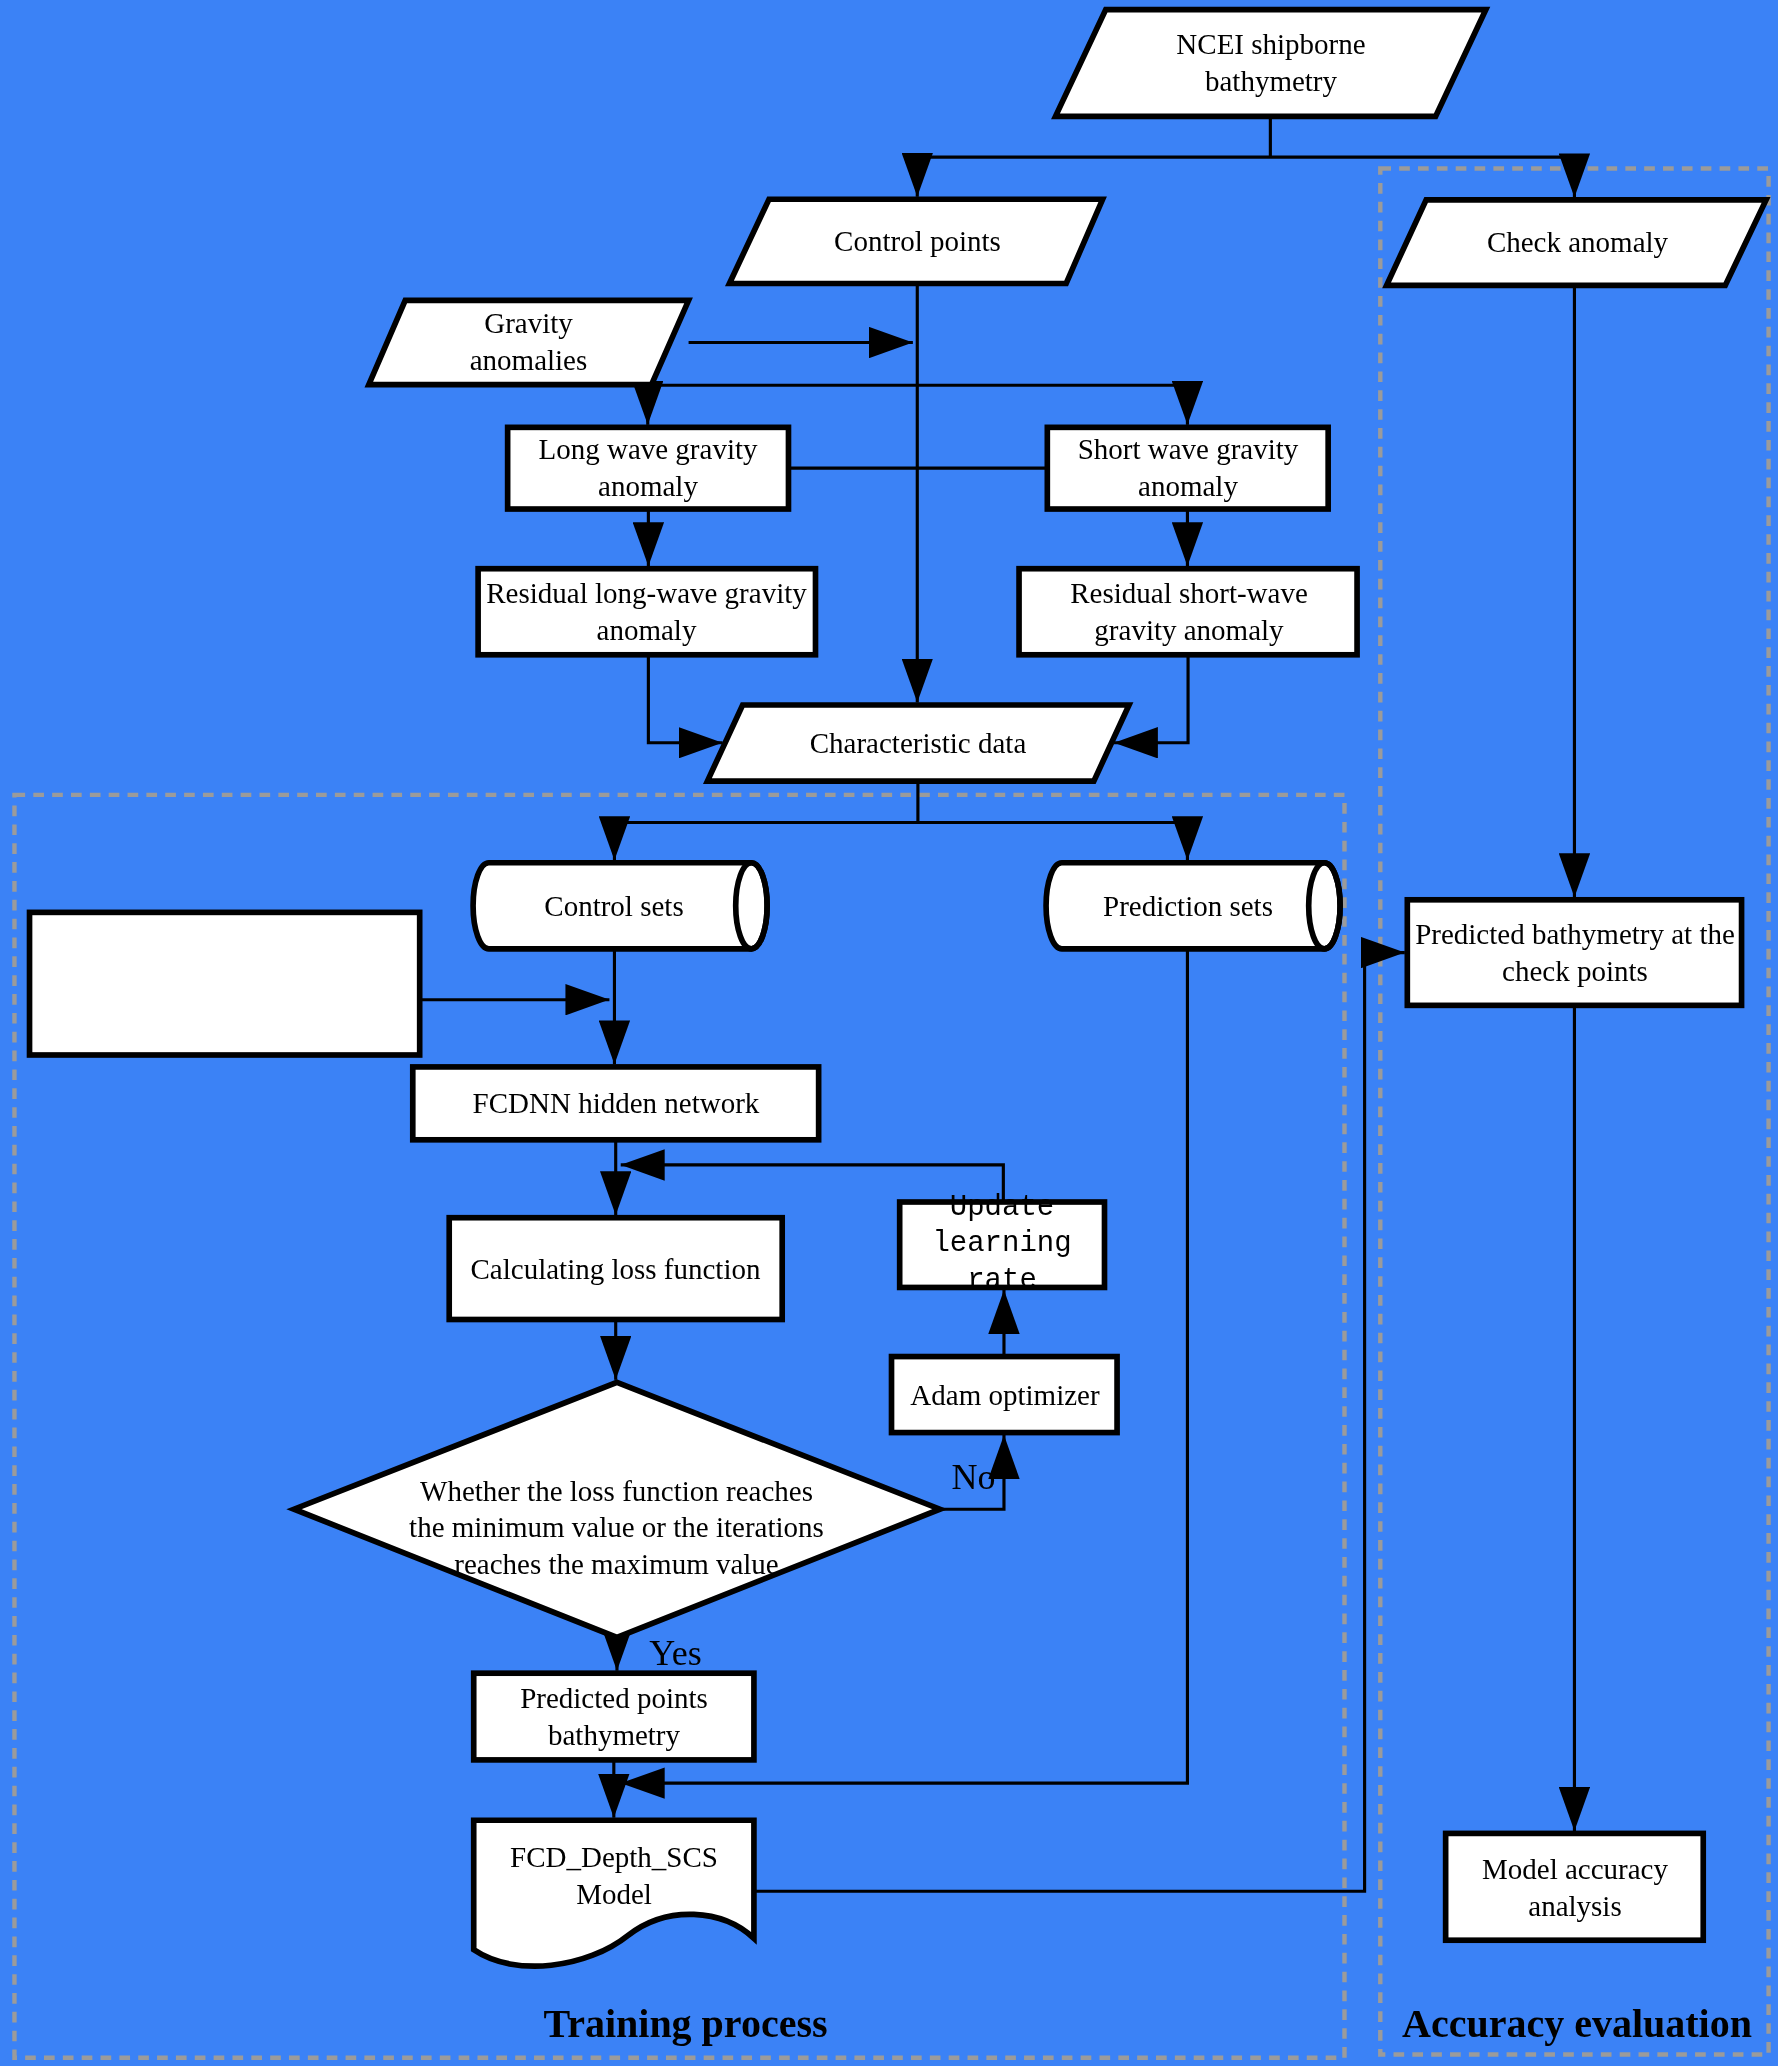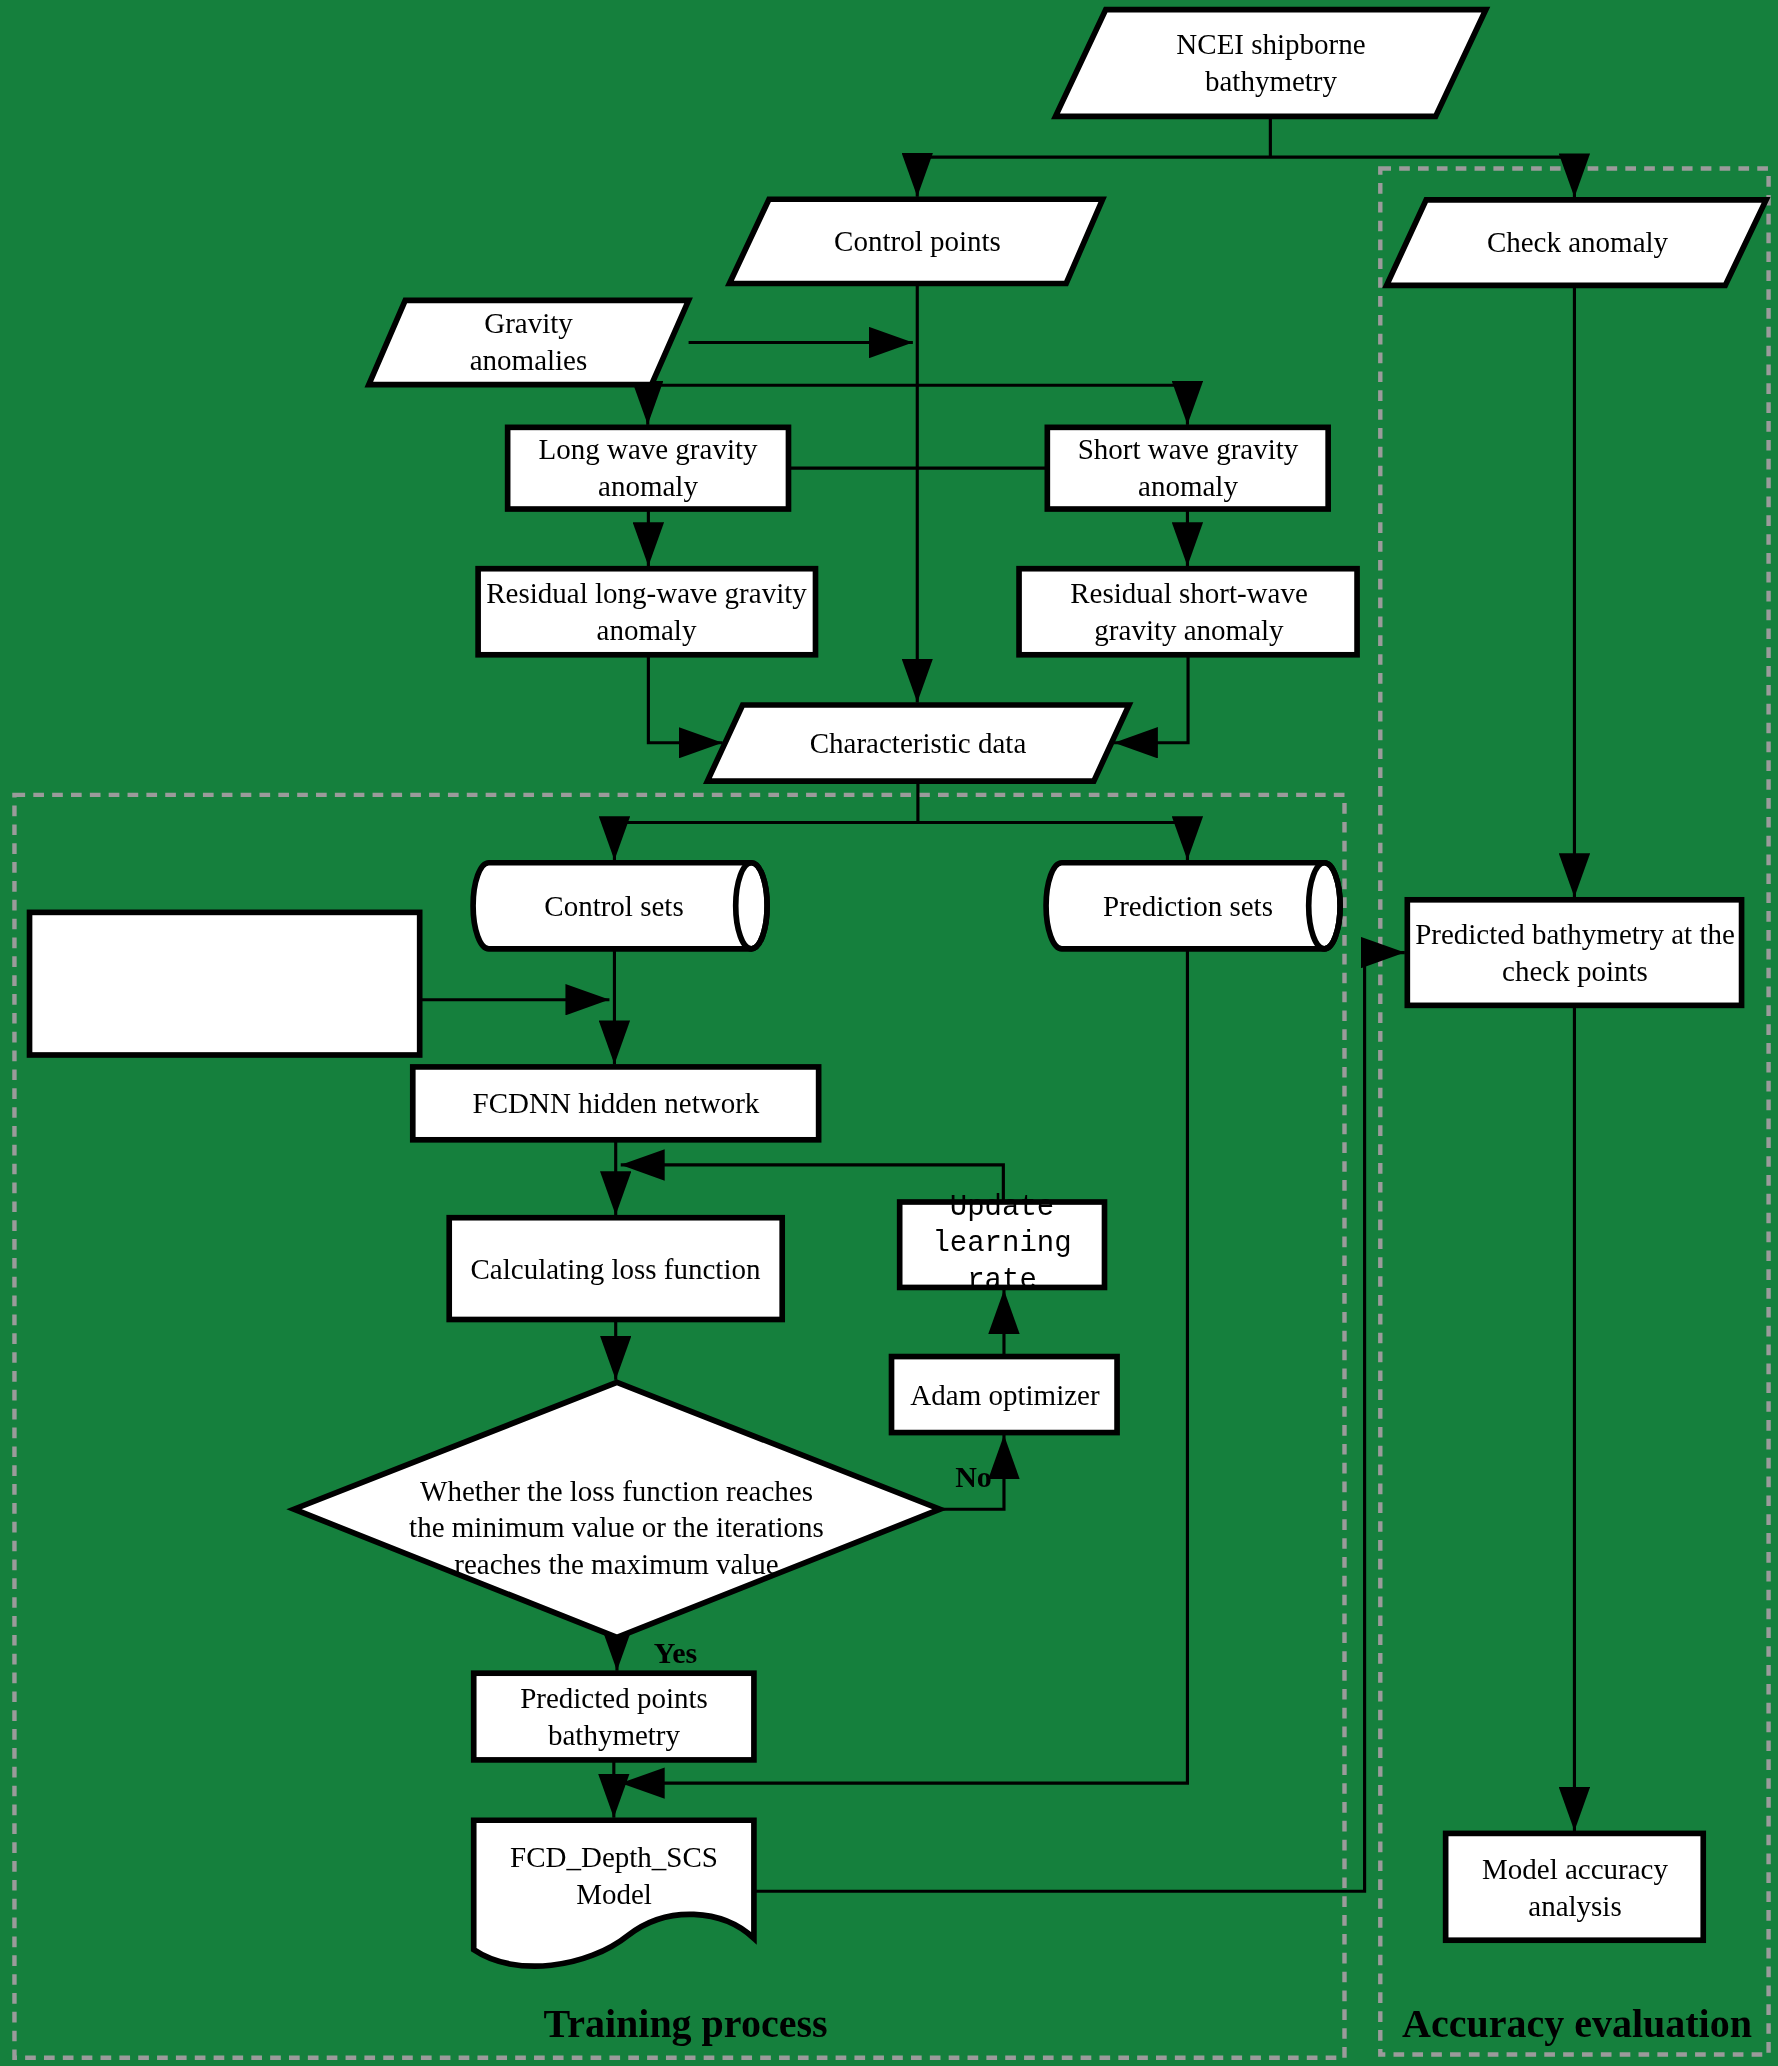--- a/index.html
+++ b/index.html
@@ -1,45 +1,44 @@
 <!DOCTYPE html>
 <html style="font-size:10px"><head>
 <meta charset="utf-8">
 <style>
   html, body { margin: 0; padding: 0; background: #ffffff; }
   .canvas {
     position: relative;
     width: 1778px;
     height: 2066px;
-    background: #15803d;
+    background: #3b82f6;
     font-family: "Liberation Serif", "DejaVu Serif", serif;
     color: #000000;
   }
   svg.diagram {
     position: absolute;
     left: 0; top: 0;
     width: 1778px; height: 2066px;
   }
   .lbl {
     position: absolute;
     display: flex;
     align-items: center;
     justify-content: center;
     text-align: center;
     font-size: 29px;
     line-height: 1.26;
     color: #000000;
   }
   .edge-lbl {
     position: absolute;
-    font-size: 30px;
+    font-size: 36px;
     display: flex;
     align-items: center;
     justify-content: center;
-    font-weight: bold;
   }
   .section-lbl {
     position: absolute;
     font-size: 40px;
     font-weight: bold;
     display: flex;
     align-items: center;
     justify-content: center;
     text-align: left;
   }

